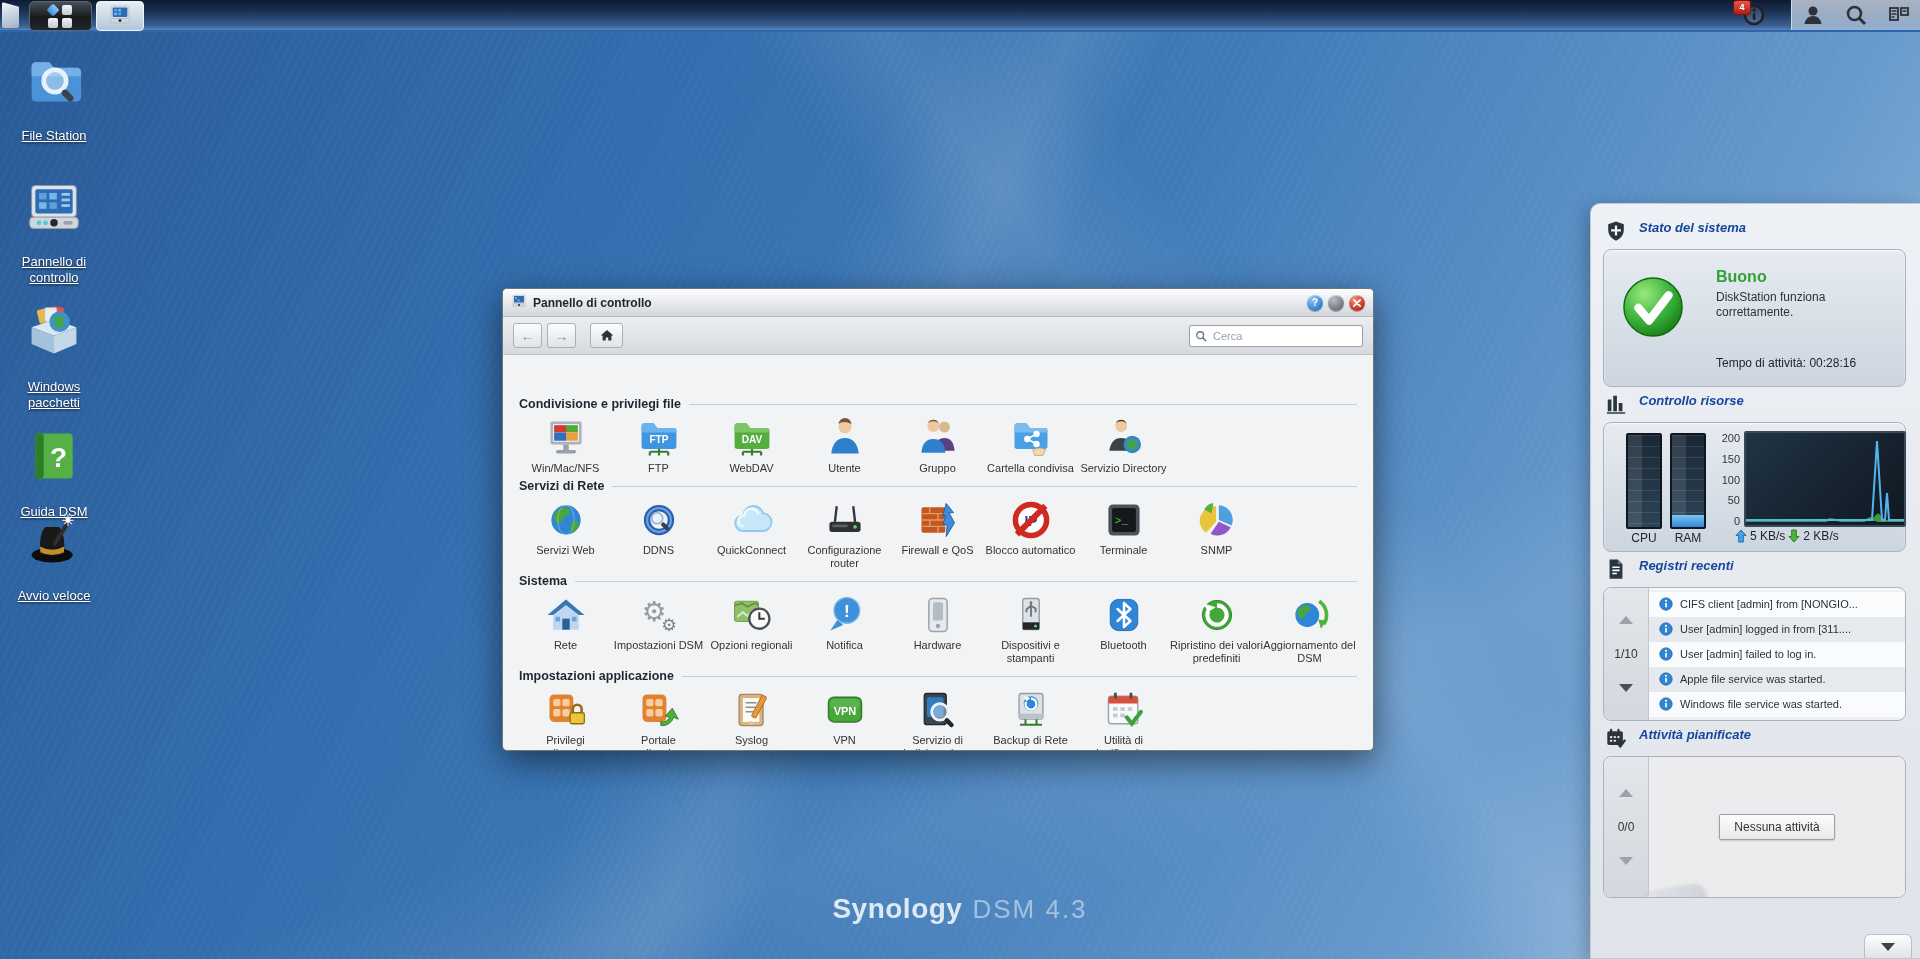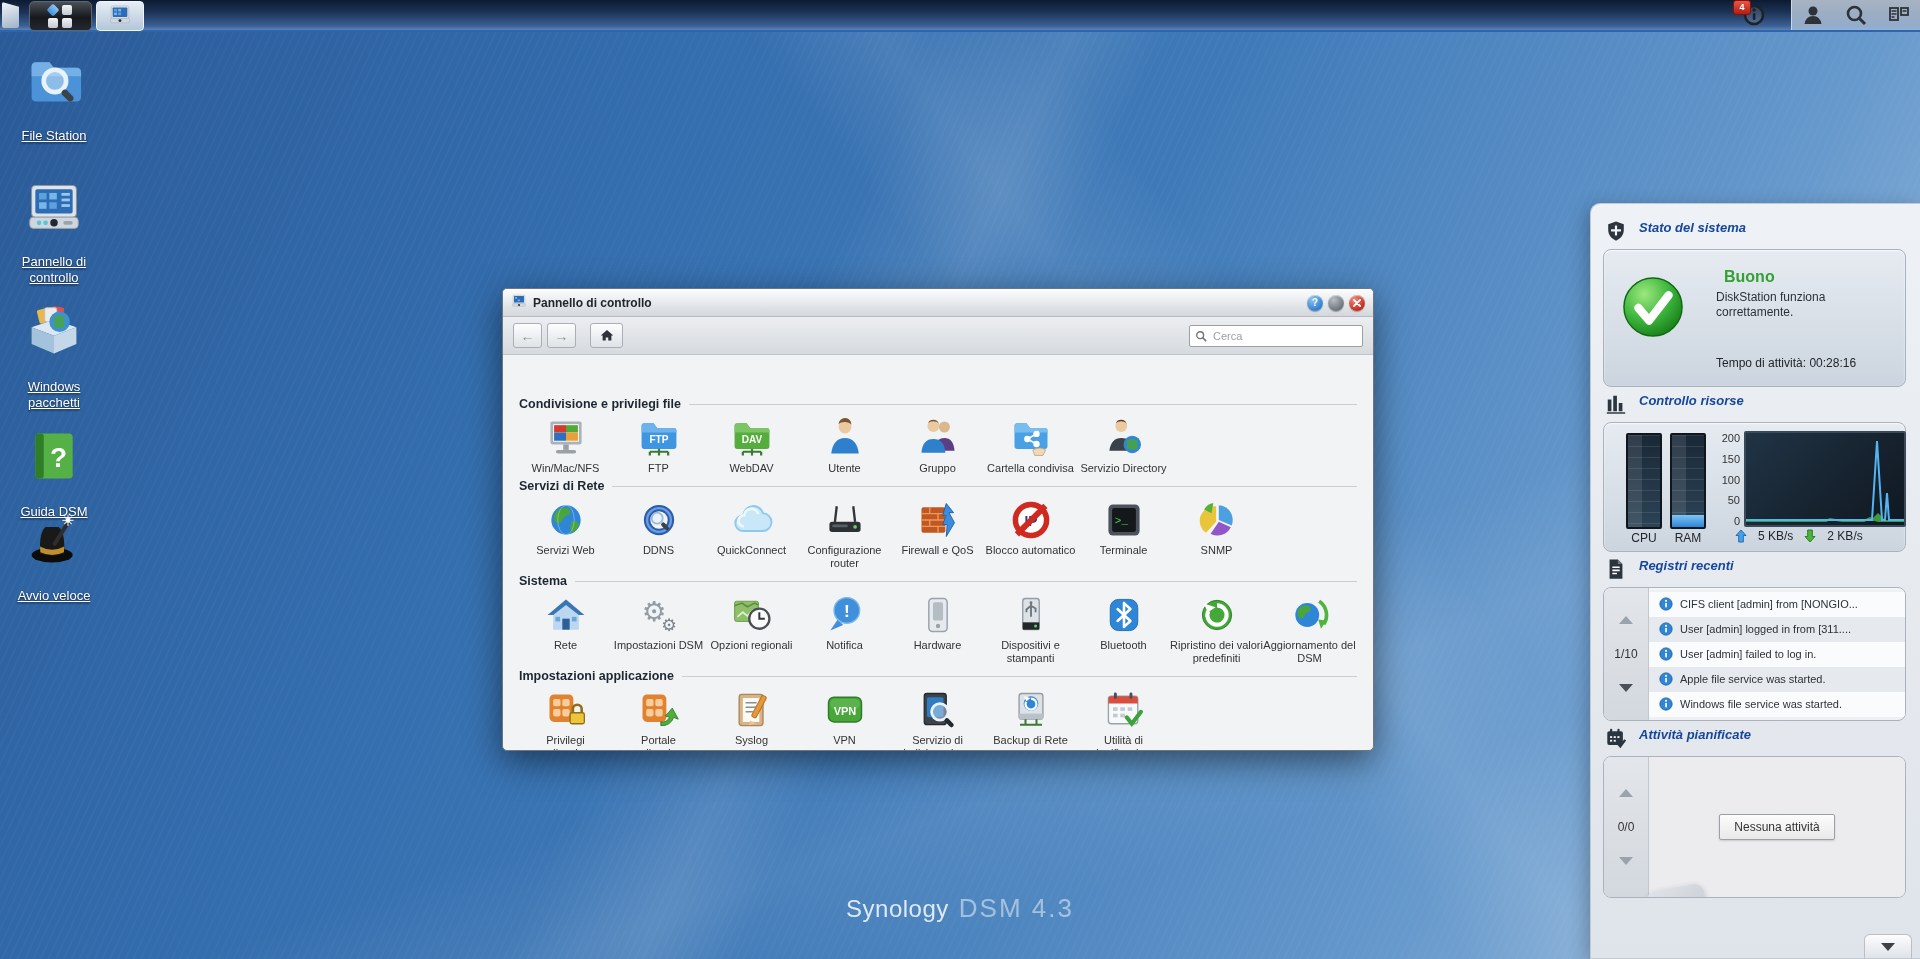--- a/index.html
+++ b/index.html
@@ -53,33 +53,33 @@
   .app-label{margin-top:2px;font-size:11px;color:#333;text-align:center;line-height:13px;}
 
   
   .panel{position:absolute;left:1590px;top:203px;width:330px;height:756px;background:linear-gradient(#eef1f5,#dfe4ea);border:1px solid #c3c9d1;border-right:none;border-radius:10px 0 0 0;box-shadow:-4px 4px 18px rgba(0,0,0,.25);z-index:20;padding:10px 14px 0 12px;box-sizing:border-box;}
   .whead{display:flex;align-items:flex-start;margin:6px 0 7px 2px;font-style:italic;}
   .whead .wicon{width:22px;height:22px;margin-right:12px;}
   .whead .wtitle2{font-size:13px;font-weight:bold;color:#16479c;}
   .wbox{background:linear-gradient(#e6ebf1,#ccd5df);border:1px solid #aab3bd;border-radius:8px;box-shadow:inset 0 1px 2px rgba(255,255,255,.8);}
   .statusbox{height:136px;position:relative;}
   .bigcheck{position:absolute;left:18px;top:26px;width:62px;height:62px;}
-  .st-status{position:absolute;left:120px;top:18px;font-size:16px;font-weight:bold;color:#33a133;}
+  .st-status{position:absolute;left:112px;top:18px;font-size:16px;font-weight:bold;color:#33a133;}
   .st-msg{position:absolute;left:112px;top:40px;font-size:12px;color:#2c3238;line-height:15px;width:170px;}
   .st-uptime{position:absolute;left:112px;top:106px;font-size:12px;color:#22262b;}
   .resbox{height:128px;margin-top:2px;position:relative;}
   .meter{position:absolute;top:10px;width:32px;height:92px;background:linear-gradient(#1a2836,#2c4356);border:2px solid #10161d;border-radius:2px;overflow:hidden;}
   .meter .stripes{position:absolute;inset:0;background:repeating-linear-gradient(rgba(255,255,255,.10) 0 1px,transparent 1px 11px);}
   .meter .shine{position:absolute;left:0;top:0;width:45%;height:100%;background:rgba(255,255,255,.10);}
   .meter .fill{position:absolute;left:0;bottom:0;width:100%;background:linear-gradient(#7cc4f5,#2f86d6);}
   .meter-label{position:absolute;top:108px;font-size:12px;color:#22262b;width:36px;text-align:center;}
   .graphwrap{position:absolute;left:112px;top:8px;display:flex;}
   .gaxis{width:28px;height:96px;display:flex;flex-direction:column;justify-content:space-between;align-items:flex-end;padding-right:4px;font-size:11px;color:#333;line-height:11px;box-sizing:border-box;padding-top:2px;padding-bottom:0;}
   .gplot{width:162px;height:96px;background:linear-gradient(135deg,#203446,#16222e 60%,#0f1822);border:2px solid #3a4a58;border-radius:2px;box-sizing:border-box;}
-  .gkbs{position:absolute;left:128px;top:106px;display:flex;align-items:center;font-size:12px;color:#22262b;gap:8px;}
+  .gkbs{position:absolute;left:128px;top:106px;display:flex;align-items:center;font-size:12px;color:#22262b;}
   .gkbs svg{margin:0 3px;}
   .logbox{height:132px;margin-top:2px;display:flex;overflow:hidden;background:#eef0f3;}
   .pagercol{width:44px;display:flex;flex-direction:column;align-items:center;justify-content:center;background:linear-gradient(#e3e6ea,#d3d8de);border-right:1px solid #c2c8cf;}
   .chev{width:0;height:0;border-left:7px solid transparent;border-right:7px solid transparent;margin:5px 0;cursor:pointer;}
   .chev.up{border-bottom:8px solid #9aa2ab;}
   .chev.down{border-top:8px solid #4a5058;}
   .pagertext{font-size:12px;color:#333;margin:18px 0;}
   .logrows{flex:1;display:flex;flex-direction:column;justify-content:center;}
   .logrow{height:25px;display:flex;align-items:center;padding:0 10px;font-size:11px;color:#2c3238;white-space:nowrap;overflow:hidden;}
   .logrow .ltxt{overflow:hidden;text-overflow:ellipsis;margin-left:7px;}
@@ -88,21 +88,21 @@
   .taskbox{height:140px;margin-top:2px;display:flex;overflow:hidden;background:#e9ebee;position:relative;}
   .taskrows{flex:1;background:#ececee;display:flex;align-items:center;justify-content:center;}
   .emptybtn{border:1px solid #9aa0a6;background:linear-gradient(#fcfcfc,#e9e9ea);padding:5px 14px;font-size:12px;color:#333;border-radius:2px;box-shadow:0 1px 2px rgba(0,0,0,.15);}
   .xhw{position:absolute;left:46px;top:130px;display:flex;align-items:center;opacity:.85;pointer-events:none;}
   .xtile{width:58px;height:58px;background:linear-gradient(145deg,#dfe3e8,#b9bfc7);border-radius:10px;transform:rotate(-10deg);box-shadow:0 2px 6px rgba(0,0,0,.2);display:flex;align-items:center;justify-content:center;}
   .xtile span{color:#f5f7f9;font-size:40px;font-weight:bold;transform:rotate(-4deg);line-height:1;}
   .collapse-tab{position:absolute;right:8px;bottom:0px;width:46px;height:23px;background:linear-gradient(#fdfdfe,#dfe3e8);border:1px solid #b9bfc7;border-bottom:none;border-radius:6px 6px 0 0;display:flex;align-items:center;justify-content:center;cursor:pointer;}
   .collapse-tab .chevd{width:0;height:0;border-left:7px solid transparent;border-right:7px solid transparent;border-top:8px solid #3c4248;}
 
   .syn-watermark{position:absolute;left:960px;top:893px;transform:translateX(-50%);white-space:nowrap;z-index:5;}
-  .syn-brand{font-size:24px;font-weight:normal;color:rgba(255,255,255,.82);letter-spacing:.5px;}
+  .syn-brand{font-size:28px;font-weight:bold;color:rgba(255,255,255,.82);letter-spacing:.5px;}
   .syn-ver{font-size:26px;color:rgba(255,255,255,.48);margin-left:10px;letter-spacing:2px;}
 </style>
 </head>
 <body>
 
 <div class="desktop"></div>
 
 <div class="taskbar">
   <div class="tb-showdesk"></div>
   <div class="tb-menu">

